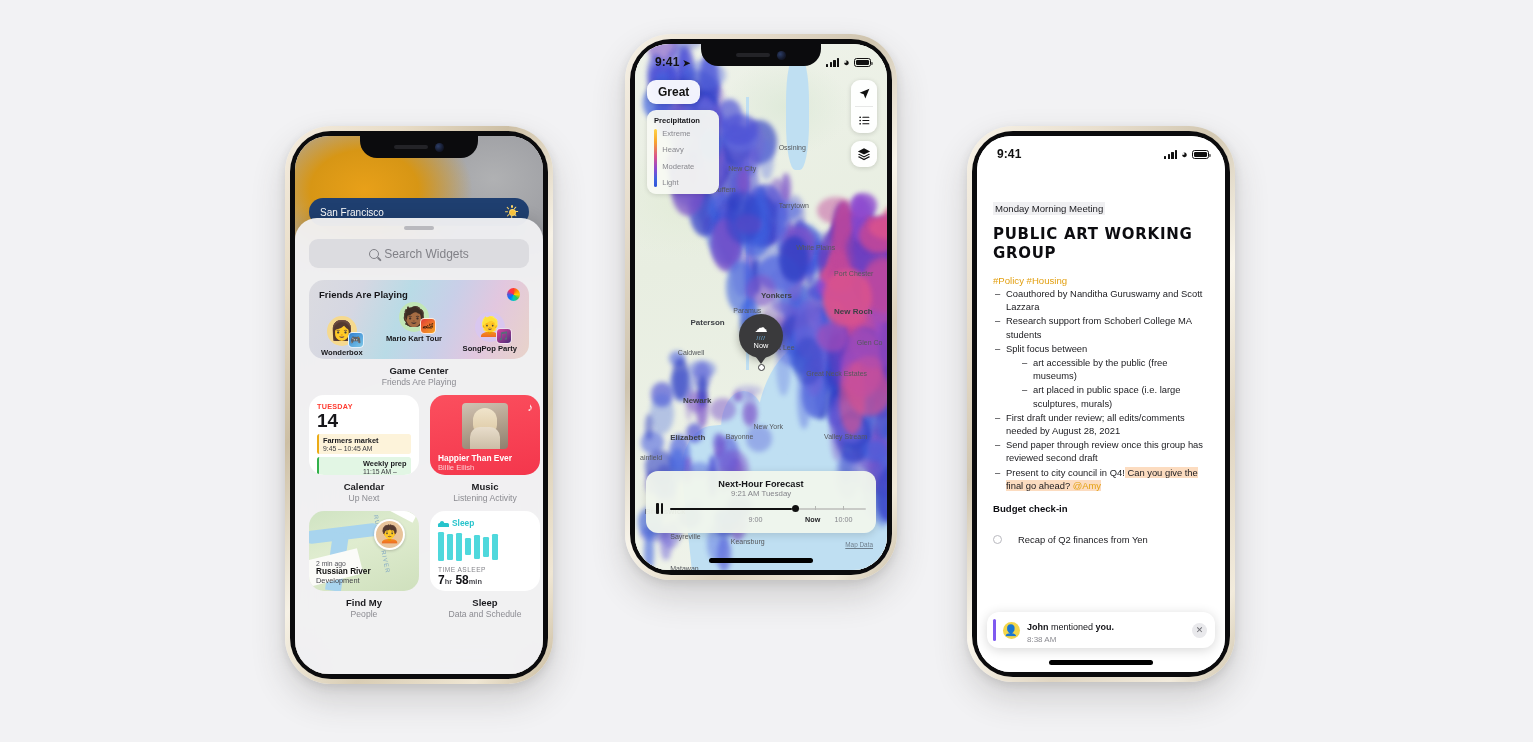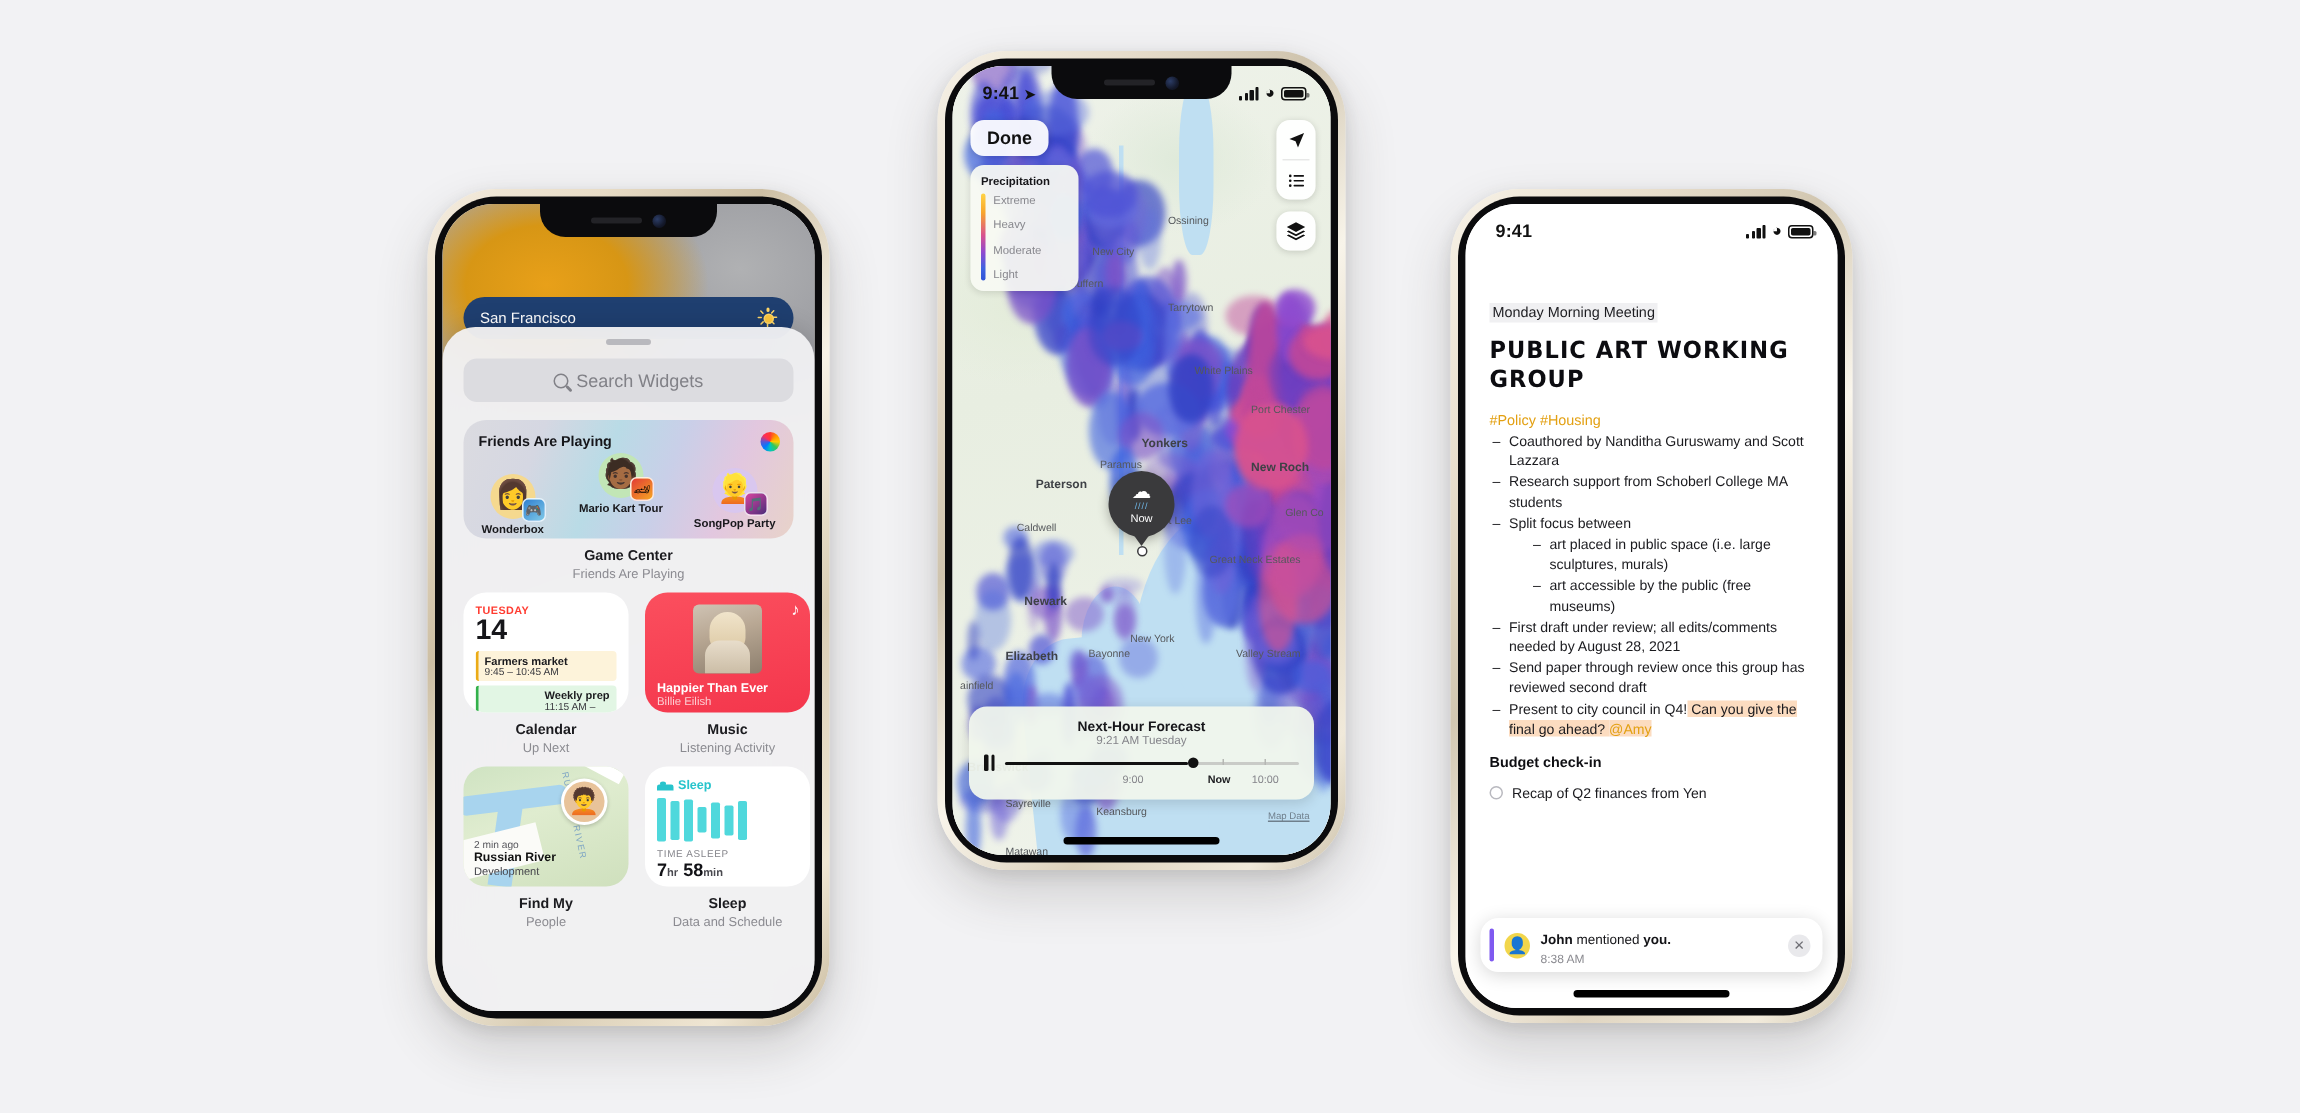--- a/index.html
+++ b/index.html
@@ -243,21 +243,21 @@
     font-family:"DejaVu Sans", sans-serif; transform: scaleY(1.05); transform-origin:left; }
   .tags { font-size:9.6px; color:#e3a012; font-weight:500; margin-top:14px; }
   .bodyhd { font-size:9.6px; font-weight:bold; color:#0f0f13; margin-top:12px; line-height:13.4px; }
   ul.bl { list-style:none; margin-top:1px; }
   ul.bl > li { font-size:9.4px; color:#1a1a1e; line-height:13.2px; padding-left:13px; position:relative; margin-top:1px; }
   ul.bl > li::before { content:"–"; position:absolute; left:2px; color:#1a1a1e; }
   ul.bl ul { list-style:none; margin-left:14px; }
   .hl { background:#fcdcc0; }
   .mention { color:#e3a012; background:#fcdcc0; }
   .budget { font-size:9.6px; font-weight:bold; color:#0f0f13; margin-top:11px; }
-  .todo { display:flex; align-items:center; gap:6px; margin-top:9px; font-size:9.4px; color:#1a1a1e; }
+  .todo { display:flex; align-items:center; gap:16px; margin-top:20px; font-size:9.4px; color:#1a1a1e; }
   .todo .ring { width:9px;height:9px;border-radius:50%;border:1.2px solid #b9b9bf; flex:none; }
   .banner { position:absolute; left:10px; right:10px; bottom:24px; height:36px; background:#fff;
     border-radius:12px; box-shadow:0 2px 12px rgba(0,0,0,.16); display:flex; align-items:center;
     padding:0 8px 0 0; z-index:40; overflow:hidden; }
   .banner .stripe { width:3px; height:22px; background:#7f5af0; border-radius:2px; margin:0 7px 0 6px; flex:none; }
   .banner .av { width:17px; height:17px; border-radius:50%; background:#f2d64b; flex:none;
     display:flex; align-items:center; justify-content:center; font-size:11px; overflow:hidden; }
   .banner .txt { flex:1; margin-left:7px; }
   .banner .l1 { font-size:9px; color:#131317; }
   .banner .l1 b { font-weight:bold; }
@@ -816,21 +816,21 @@
               <b></b>
             </span>
         </span>
       </div>
 
       <div class="notch" style="width:120px;height:22px;">
         <span class="spk"></span>
         <span class="cam"></span>
       </div>
 
-      <div class="done-btn">Done</div>
+      <div class="done-btn">Great</div>
 
       <div class="legend">
         <div class="lt">Precipitation</div>
         <div class="body">
           <div class="grad"></div>
           <ul id="legendlist">
               <li>Extreme</li>
               <li>Heavy</li>
               <li>Moderate</li>
               <li>Light</li>
@@ -931,22 +931,22 @@
 
 
         <div class="ncontent">
           <span class="brumb">Monday Morning Meeting</span>
           <div class="ntitle">PUBLIC ART WORKING GROUP</div>
           <div class="tags">#Policy #Housing</div>
           <ul class="bl" id="notebullets">
               <li>Coauthored by Nanditha Guruswamy and Scott Lazzara</li>
               <li>Research support from Schoberl College MA students</li>
               <li>Split focus between<ul class="bl">
+                  <li>art accessible by the public (free museums)</li>
                   <li>art placed in public space (i.e. large sculptures, murals)</li>
-                  <li>art accessible by the public (free museums)</li>
                 </ul></li>
               <li>First draft under review; all edits/comments needed by August 28, 2021</li>
               <li>Send paper through review once this group has reviewed second draft</li>
               <li>Present to city council in Q4!<span class="hl"> Can you give the final go ahead? </span><span class="mention">@Amy</span></li>
             </ul>
           <div class="budget">Budget check-in</div>
           <div class="todo">
             <span class="ring"></span>
             <span>Recap of Q2 finances from Yen</span>
           </div>

